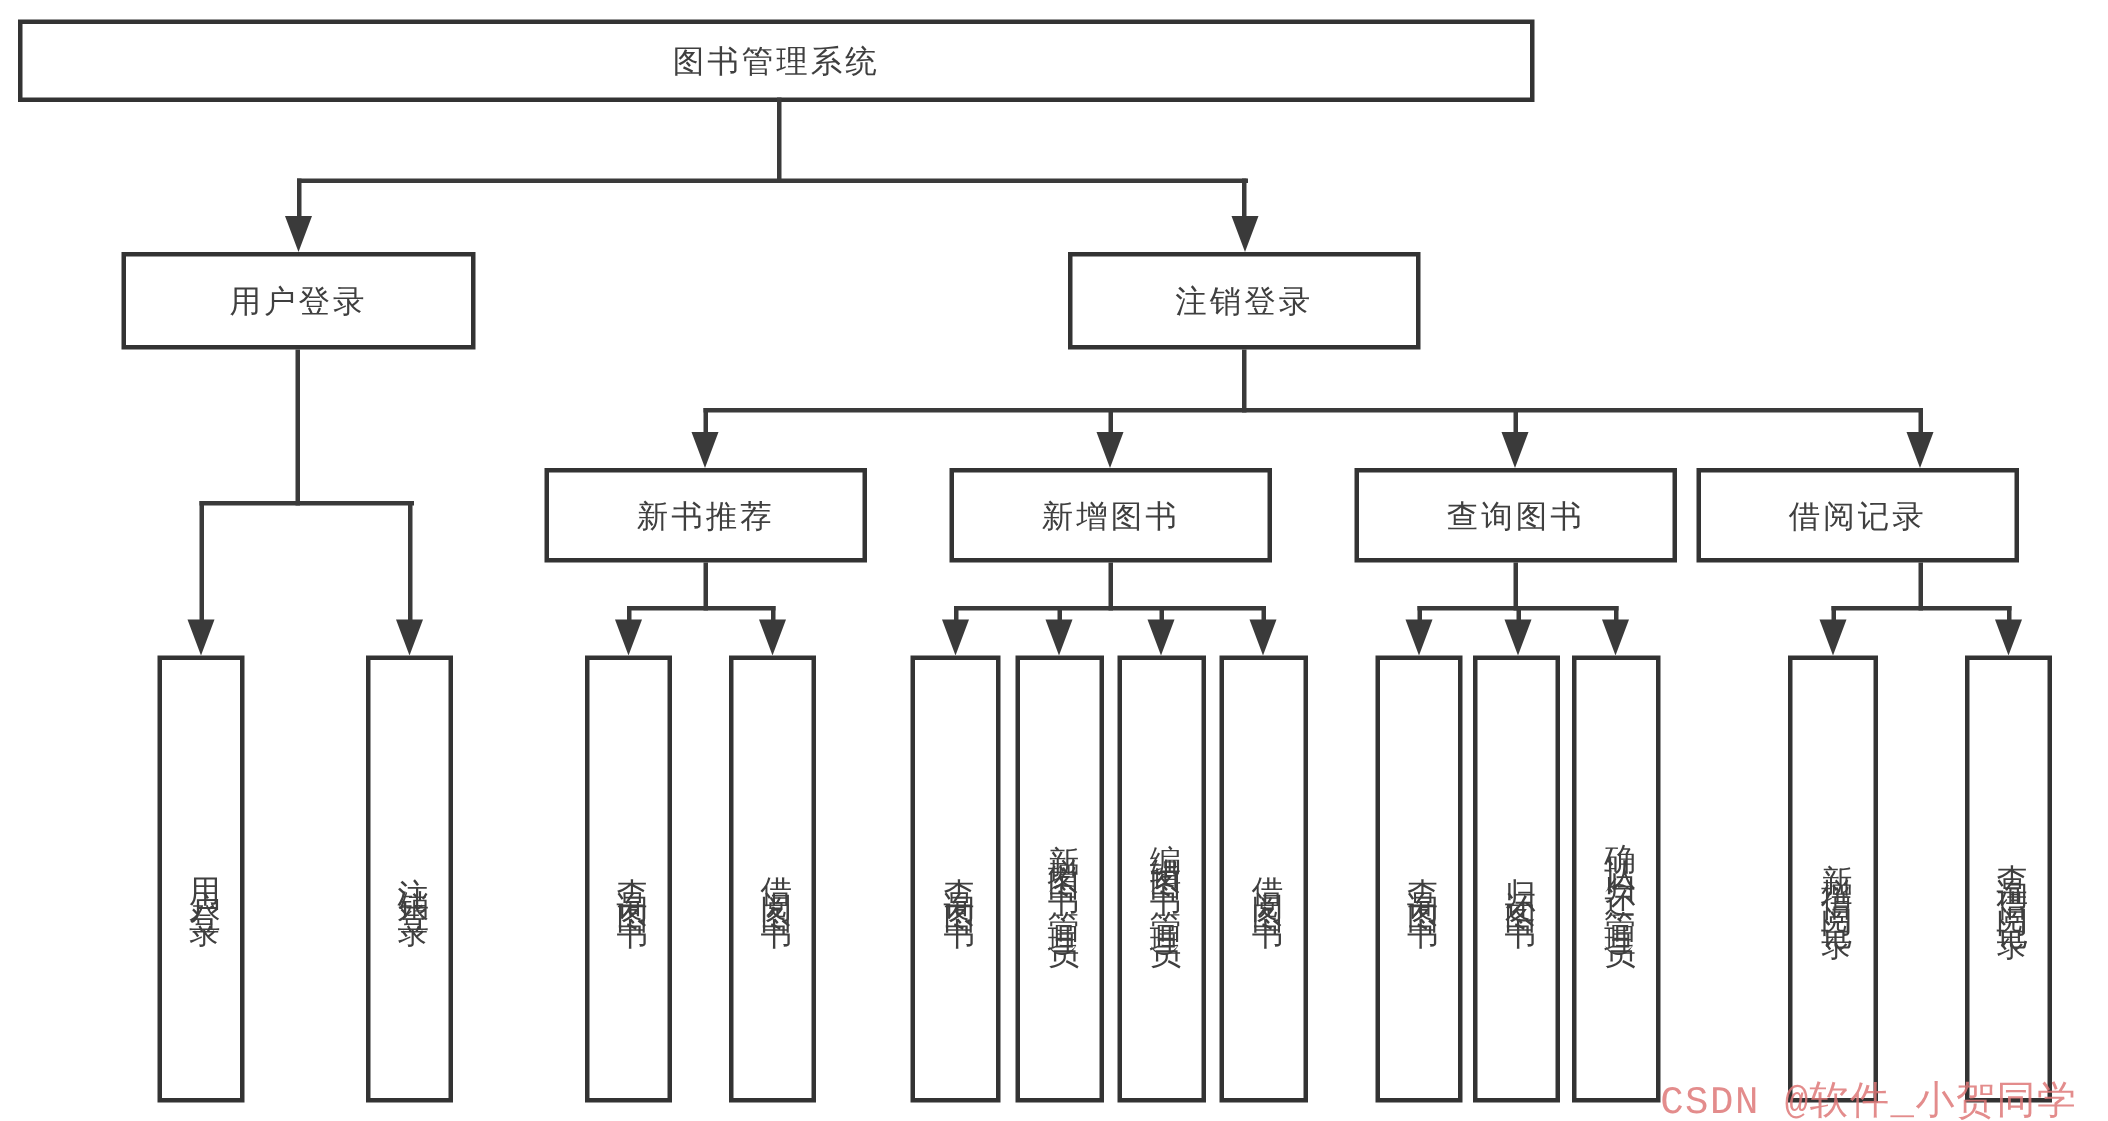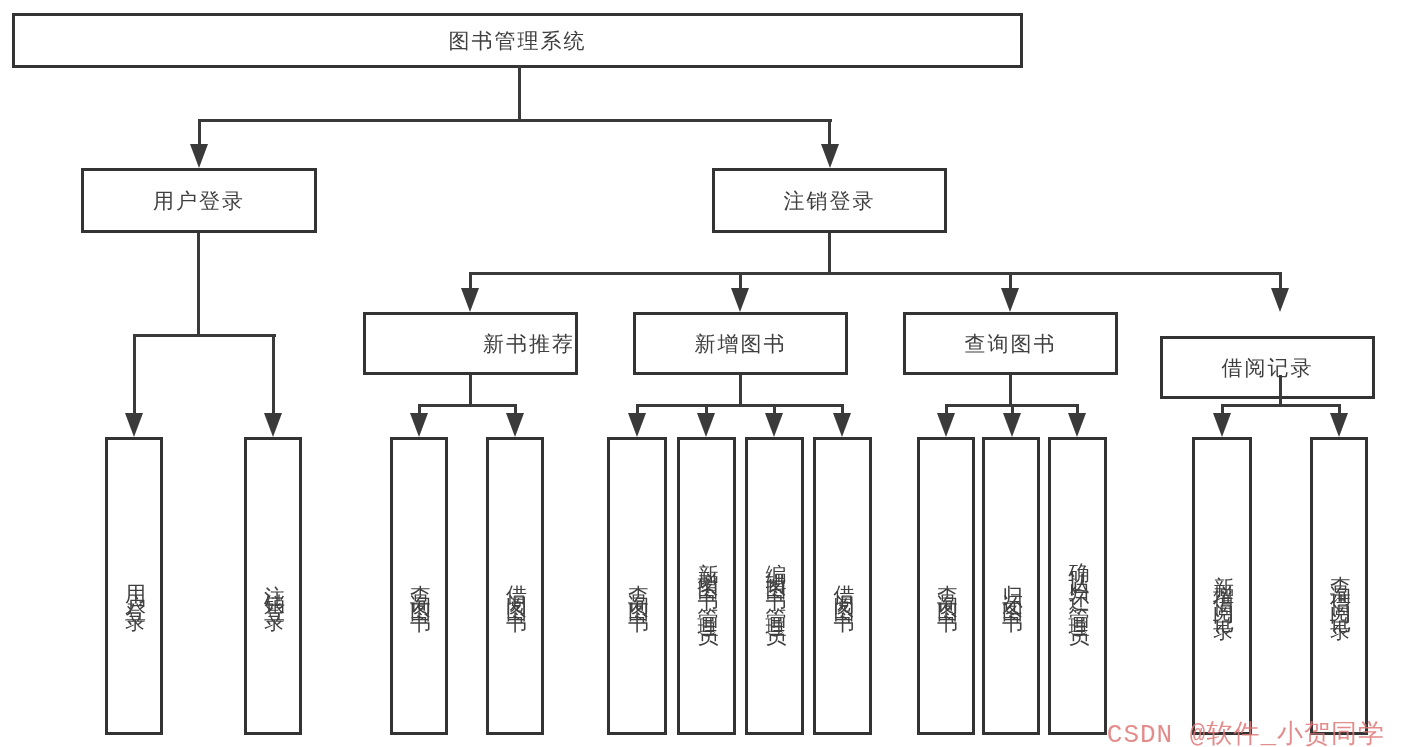--- a/index.html
+++ b/index.html
@@ -92,30 +92,30 @@
   <div class="hl" style="left:469px; top:272px; width:813px;"></div>
   <div class="vl" style="left:469px; top:272px; height:22px;"></div>
   <div class="vl" style="left:739px; top:272px; height:22px;"></div>
   <div class="vl" style="left:1009px; top:272px; height:22px;"></div>
   <div class="vl" style="left:1279px; top:272px; height:22px;"></div>
   <div class="ah" style="left:461px; top:288px;"></div>
   <div class="ah" style="left:731px; top:288px;"></div>
   <div class="ah" style="left:1001px; top:288px;"></div>
   <div class="ah" style="left:1271px; top:288px;"></div>
 
-  <div class="box" style="left:363px; top:312px; width:215px; height:63px;justify-content:flex-end;">
+  <div class="box" style="left:363px; top:312px; width:215px; height:63px;">
     <span class="hlabel">新书推荐</span>
   </div>
   <div class="box" style="left:633px; top:312px; width:215px; height:63px;">
     <span class="hlabel">新增图书</span>
   </div>
   <div class="box" style="left:903px; top:312px; width:215px; height:63px;">
     <span class="hlabel">查询图书</span>
   </div>
-  <div class="box" style="left:1160px; top:312px; width:215px; height:63px;margin-top:24px;">
+  <div class="box" style="left:1131px; top:312px; width:215px; height:63px;">
     <span class="hlabel">借阅记录</span>
   </div>
 
   <div class="vl" style="left:469px; top:375px; height:32px;"></div>
   <div class="hl" style="left:418px; top:404px; width:99px;"></div>
   <div class="vl" style="left:418px; top:404px; height:14px;"></div>
   <div class="vl" style="left:514px; top:404px; height:14px;"></div>
   <div class="ah" style="left:410px; top:413px;"></div>
   <div class="ah" style="left:506px; top:413px;"></div>
 

